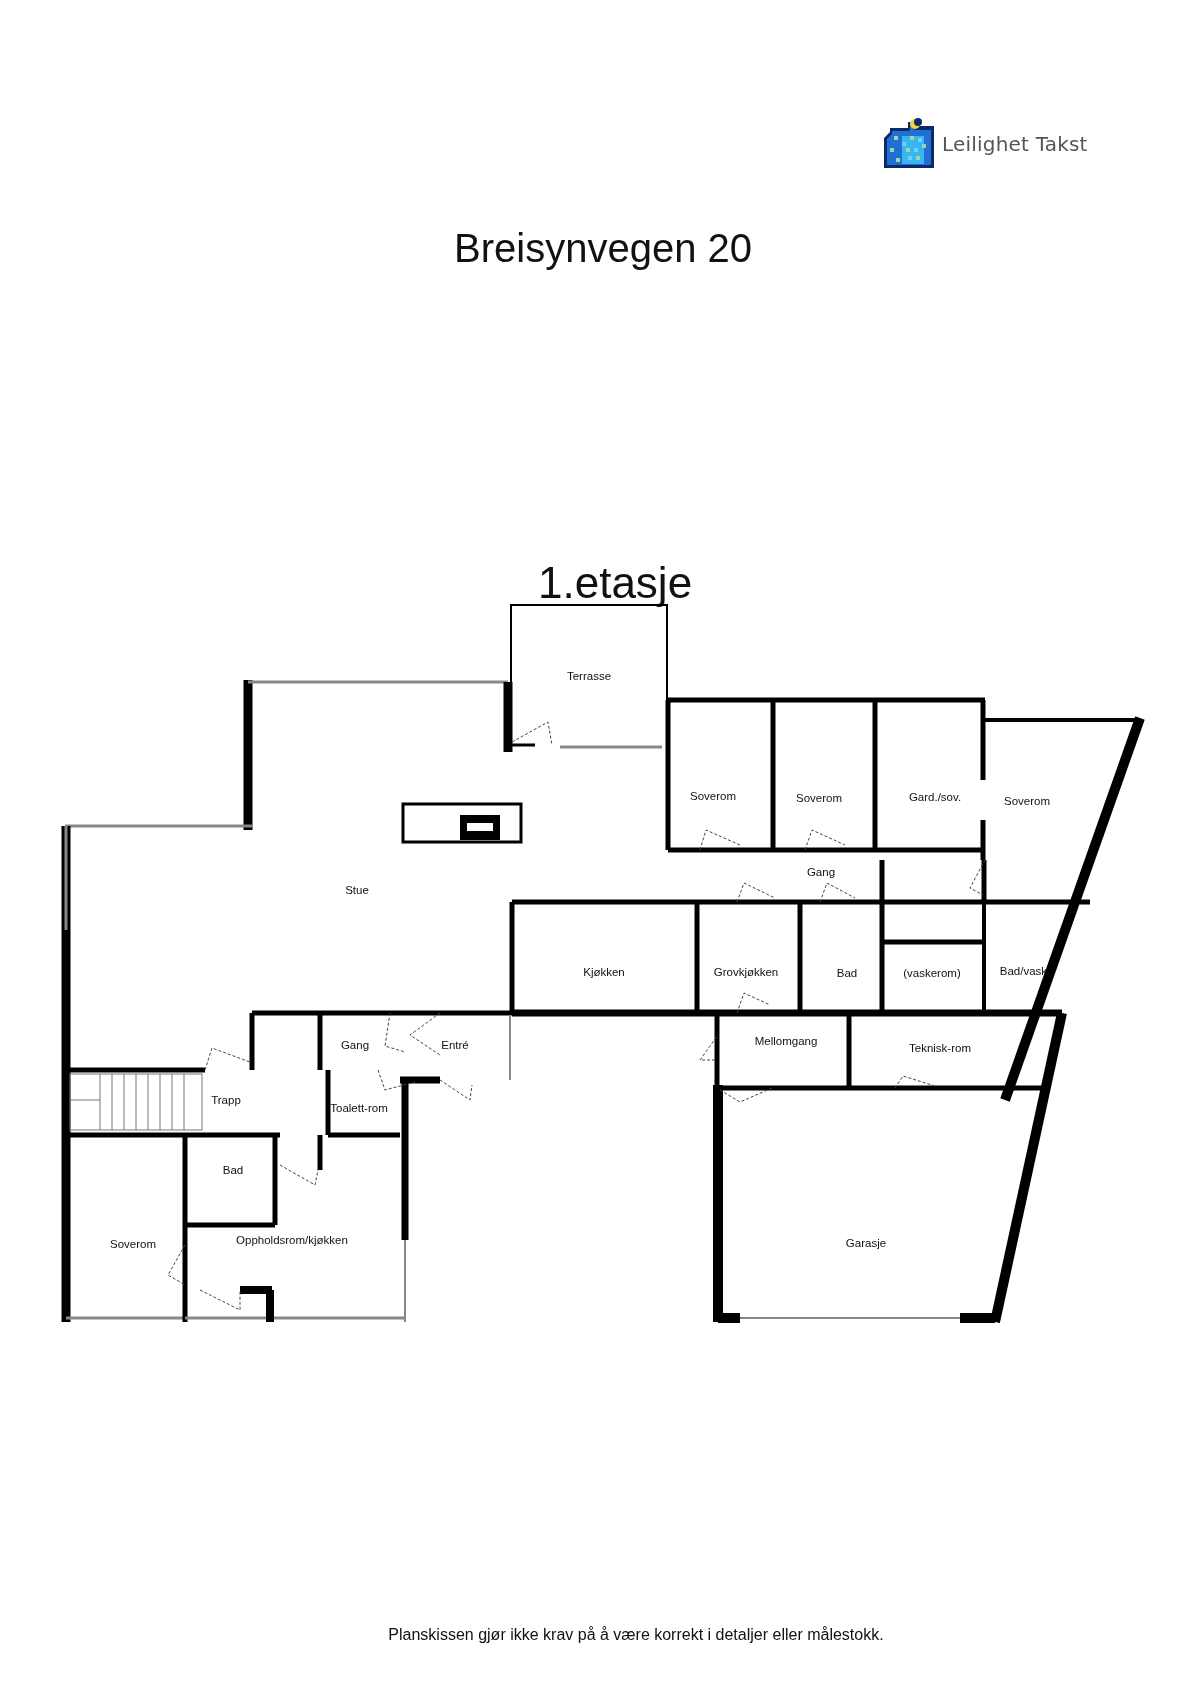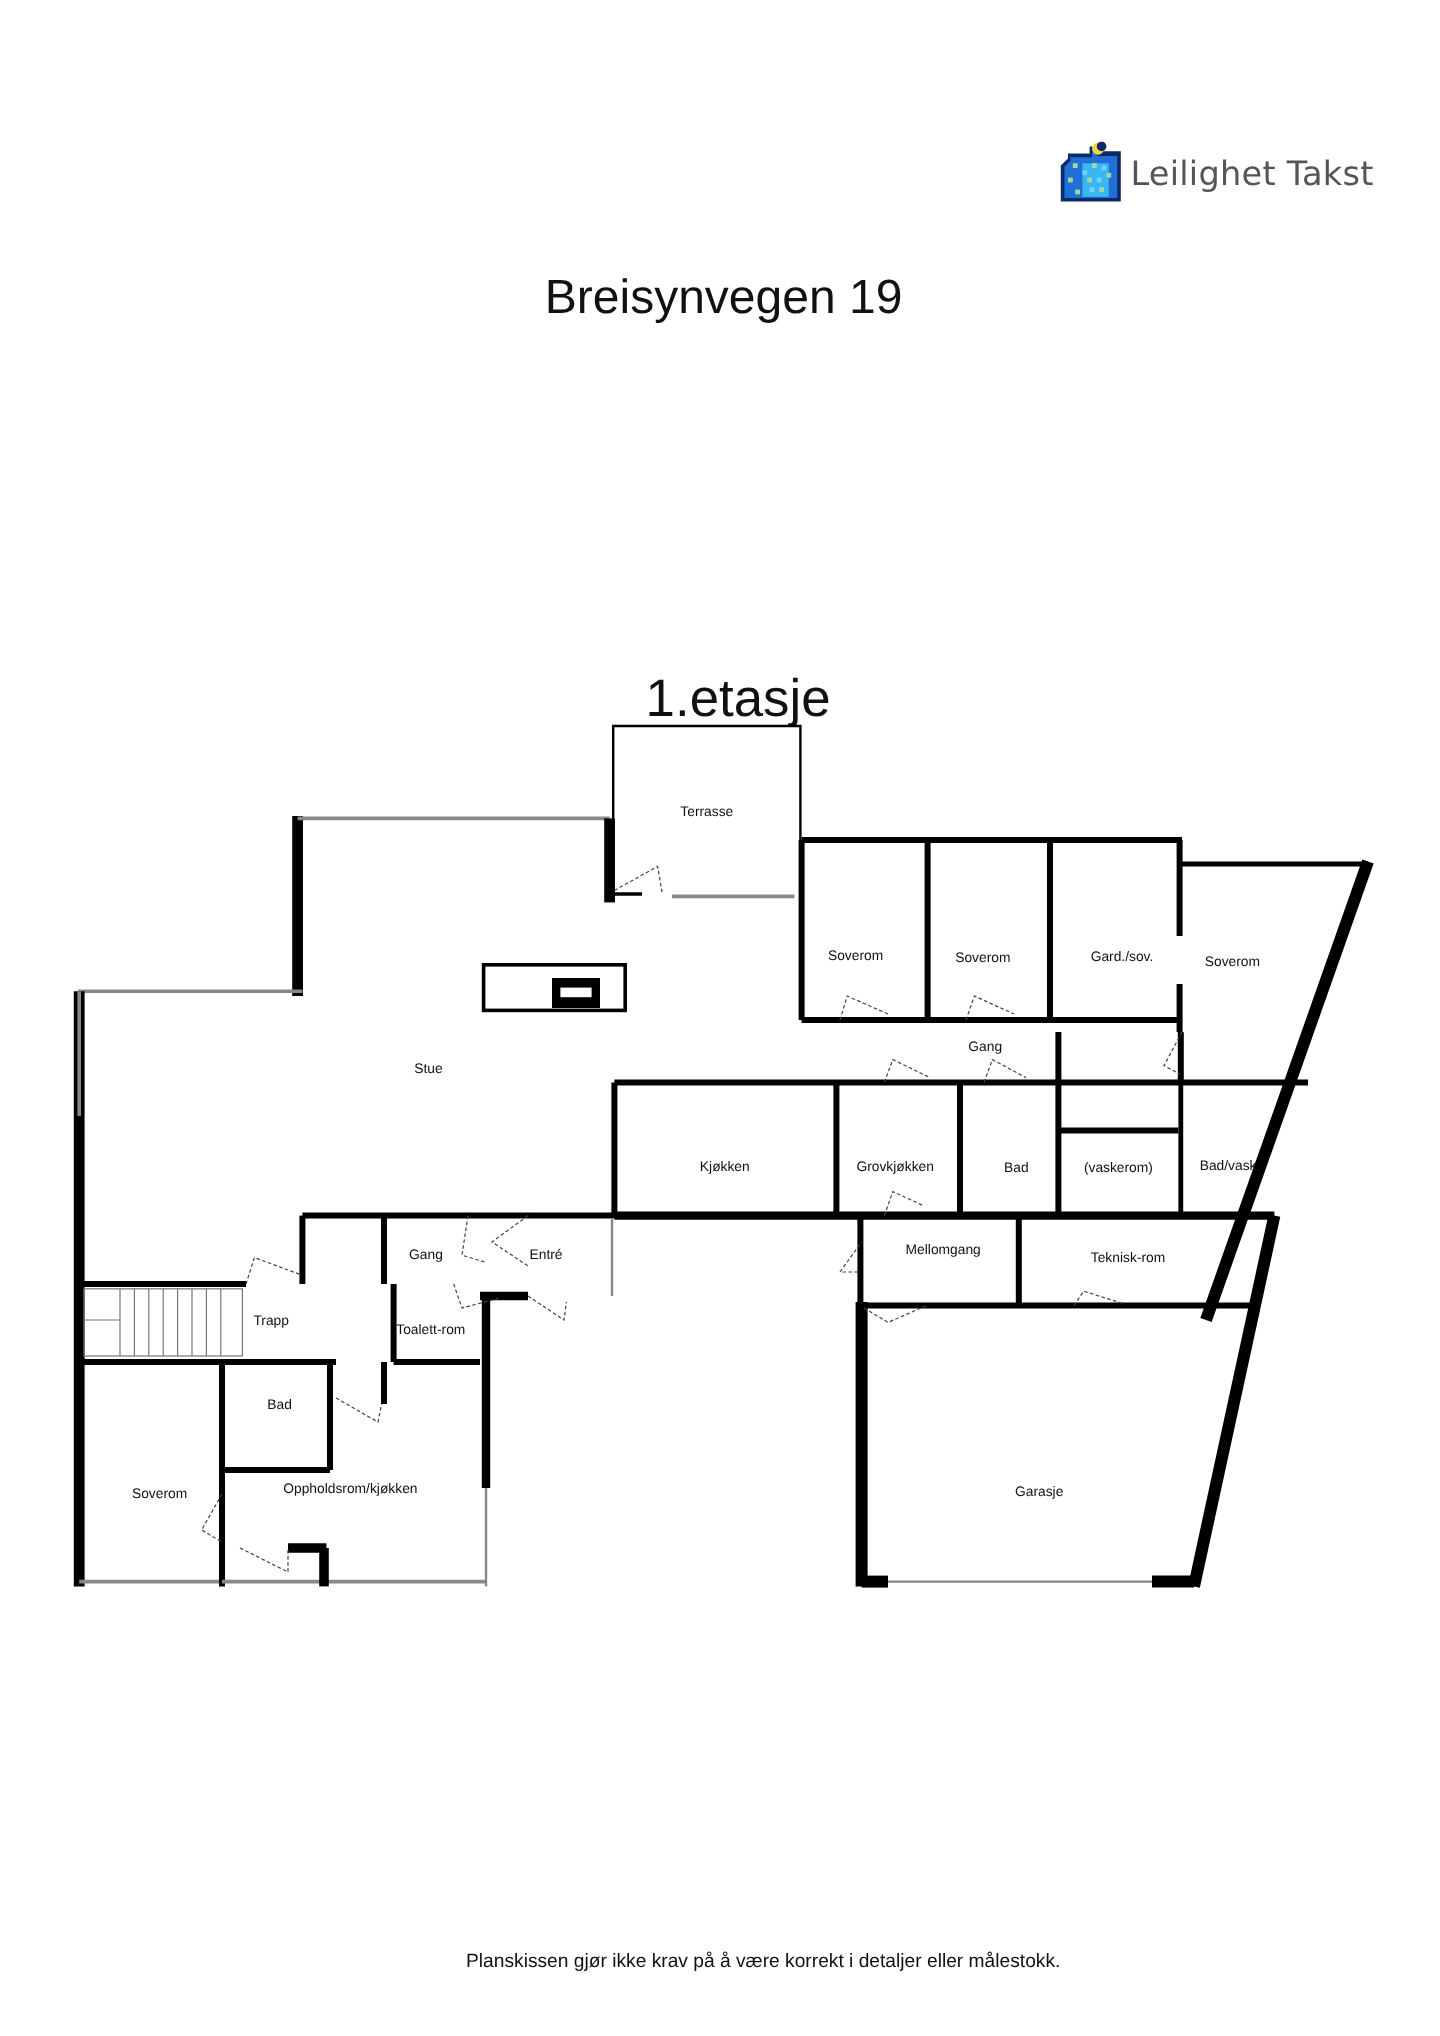--- a/index.html
+++ b/index.html
@@ -1,19 +1,19 @@
 <!DOCTYPE html>
 <html><head>
 <meta charset="utf-8">
 <style>
   html, body { margin: 0; padding: 0; background: #ffffff; }
   body { width: 1200px; height: 1697px; position: relative; overflow: hidden; font-family: "Liberation Sans", sans-serif; color: #000; }
   .logo { position: absolute; left: 882px; top: 118px; display: flex; align-items: center; }
   .logo-mark { width: 54px; height: 52px; }
-  .logo-text { font-family: "DejaVu Sans", sans-serif; font-size: 28px; color: #555555; margin-left: 6px; letter-spacing: 0.2px; }
+  .logo-text { font-family: "DejaVu Sans", sans-serif; font-size: 20px; color: #555555; margin-left: 6px; letter-spacing: 0.2px; }
   .title { position: absolute; left: 0; width: 1200px; top: 226px; text-align: center; font-size: 40px; color: #111; padding-left: 6px; box-sizing: border-box; }
   .floor-label { position: absolute; left: 538px; top: 558px; font-size: 44px; color: #111; }
   .plan { position: absolute; left: 0; top: 0; width: 1200px; height: 1697px; }
   .room-label { font-family: "Liberation Sans", sans-serif; font-size: 11.5px; fill: #111; }
   .footer { position: absolute; left: 0; width: 1200px; top: 1626px; text-align: center; font-size: 16px; color: #111; padding-left: 36px; }
 </style>
 </head>
 <body>
 
 <div class="logo">
@@ -35,21 +35,21 @@
         <rect x="32" y="30" width="4" height="4"></rect>
       <rect x="26" y="38" width="4" height="4"></rect>
         <rect x="36" y="20" width="4" height="4"></rect>
     </g>
     <circle cx="33" cy="6" r="5" fill="#f2d640"></circle>
     <circle cx="36" cy="4" r="4" fill="#0b2a66"></circle>
   </svg>
   <span class="logo-text">Leilighet Takst</span>
 </div>
 
-<div class="title">Breisynvegen 19</div>
+<div class="title">Breisynvegen 20</div>
 <div class="floor-label">1.etasje</div>
 
 <svg class="plan" viewBox="0 0 1200 1697">
   <g fill="none" stroke="#000">
 
     <polyline points="511,740 511,605 667,605 667,740" stroke-width="2"></polyline>
 
     <line x1="248" y1="680" x2="248" y2="830" stroke-width="9"></line>
     <line x1="65" y1="826" x2="252" y2="826" stroke-width="3" stroke="#888"></line>
     <line x1="248" y1="682" x2="508" y2="682" stroke-width="3" stroke="#888"></line>

